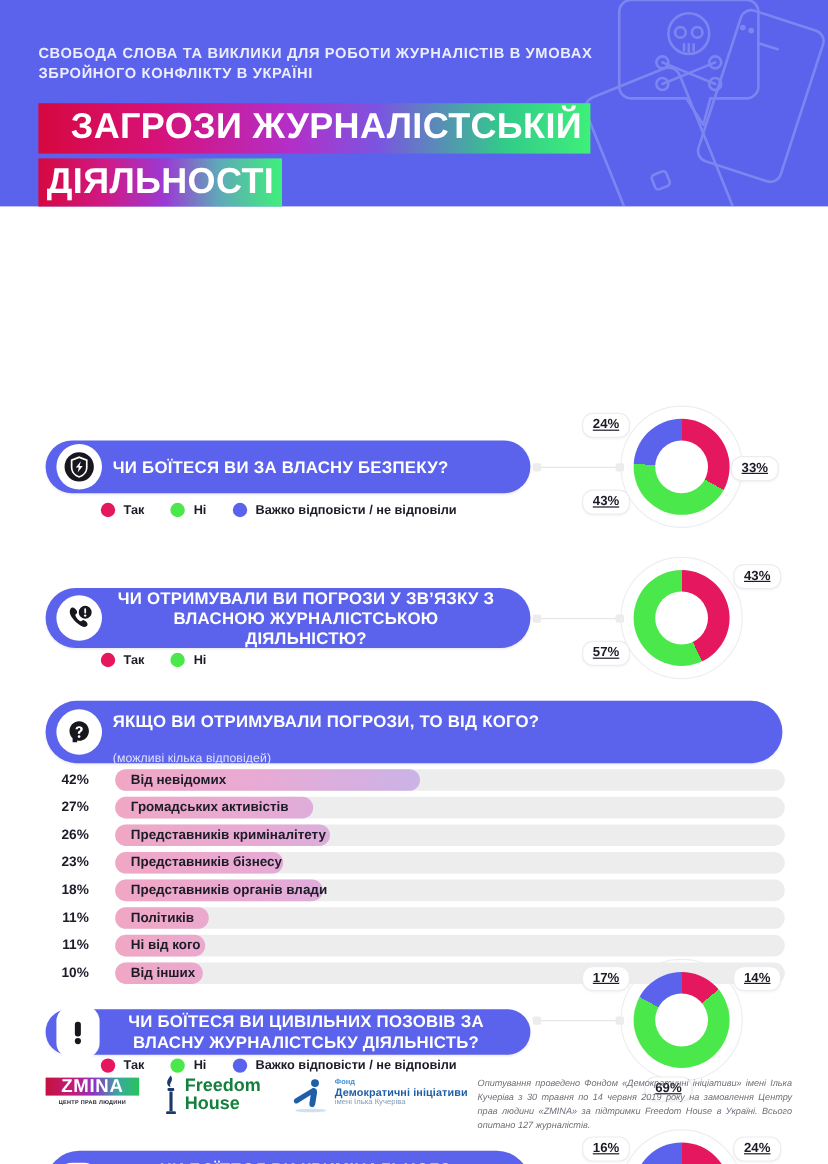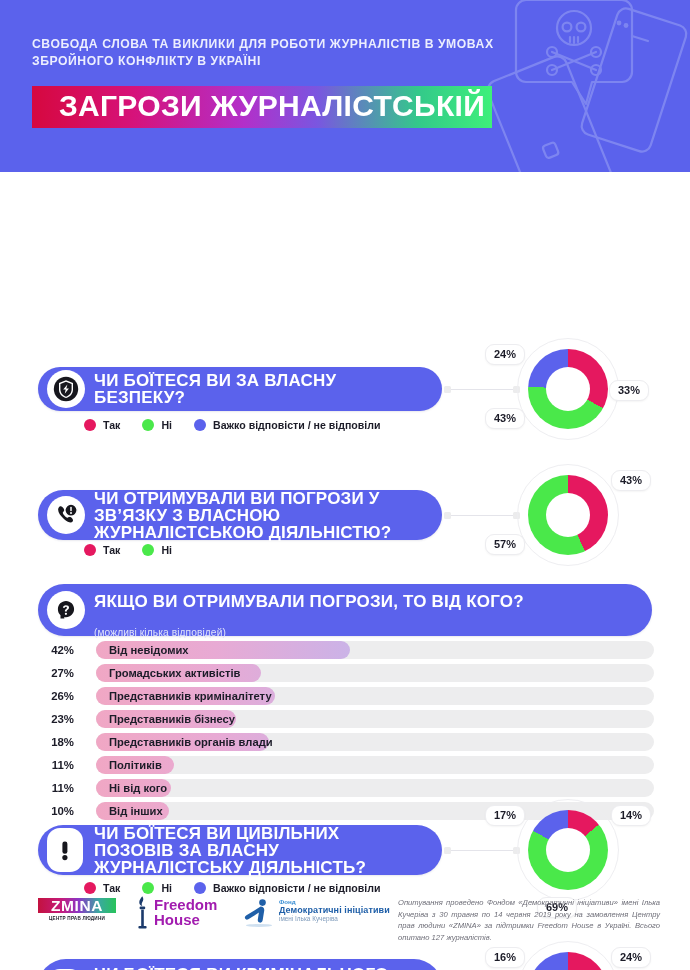--- a/index.html
+++ b/index.html
@@ -49,22 +49,22 @@
   }
   .pill .badge {
     position: absolute; left: 9px; top: 50%;
     transform: translateY(-50%);
     width: 38px; height: 38px;
     background: #ffffff; border-radius: 50%;
     display: flex; align-items: center; justify-content: center;
   }
   .pill .badge.rect { border-radius: 13px; height: 44px; width: 36px; }
   .qtext {
-    color: #ffffff; font-size: 17px; font-weight: 700;
-    line-height: 17px; letter-spacing: .2px;
+    color: #ffffff; font-size: 14px; font-weight: 700;
+    line-height: 17px; letter-spacing: .2px; text-align: center;
   }
   .qsub {
     color: #dfe2fb; font-size: 10.2px; font-weight: 400;
     line-height: 13px; margin-top: 16px; letter-spacing: .1px;
   }
 
   .legend {
     position: absolute; left: 84px;
     display: flex; align-items: center; gap: 22px;
   }
@@ -91,20 +91,21 @@
     position: absolute; border-radius: 50%; background: #ffffff;
     left: 50%; top: 50%; transform: translate(-50%,-50%);
   }
   .tag {
     position: absolute;
     background: #ffffff; border: 1px solid #ededf0;
     border-radius: 9px; padding: 3px 8px 4px 8px;
     font-size: 11px; font-weight: 700; color: #1c1c28;
     white-space: nowrap;
     box-shadow: 0 1px 2px rgba(0,0,0,.045);
+    text-decoration: underline;
   }
 
   
   .bars { position: absolute; left: 38px; top: 468px; width: 616px; }
   .bar-row { position: relative; height: 20px; margin-bottom: 3px; display: flex; align-items: center; gap: 13px; }
   .bar-pct {
     width: 36px; text-align: right; font-size: 11.4px; font-weight: 700;
     color: #1c1c28; margin-right: 9px; flex: none;
   }
   .bar-track {
@@ -127,21 +128,21 @@
   .logo-zmina { position: absolute; left: 38px; top: 13px; width: 78px; }
   .zm-box {
     width: 78px; height: 15px;
     background: linear-gradient(90deg,#c3123f 0%,#c41b7c 30%,#8b36c6 52%,#3aa9a0 78%,#27c35a 100%);
     display: flex; align-items: center; justify-content: center;
   }
   .zm-box span { color:#fff; font-size: 15.5px; font-weight: 700; letter-spacing: .6px; }
   .zm-sub { font-size: 4.6px; font-weight: 700; color:#1c1c28; text-align: center; margin-top: 2.5px; letter-spacing: .25px; }
 
   .logo-fh { position: absolute; left: 135px; top: 10px; display: flex; align-items: center; gap: 4px; }
-  .fh-text { font-size: 15px; font-weight: 700; color: #a21caf; line-height: 15.5px; }
+  .fh-text { font-size: 15px; font-weight: 700; color: #15803d; line-height: 15.5px; }
 
   .logo-df { position: absolute; left: 243px; top: 13px; display: flex; align-items: flex-start; gap: 6px; }
   .df-t1 { font-size: 6.2px; color: #3b8fd4; font-weight: 600; }
   .df-t2 { font-size: 9px; color: #1f5fa8; font-weight: 700; letter-spacing:.1px; }
   .df-t3 { font-size: 6.4px; color: #7f9bbb; font-weight: 500; }
 
   .method {
     position: absolute; left: 398px; top: 12px; width: 262px;
     font-size: 7.6px; line-height: 11.6px; color: #6e6e78;
     text-align: justify; font-weight: 500; font-style: italic;
@@ -171,20 +172,21 @@
           <circle cx="66" cy="60" r="5"></circle>
             <circle cx="66" cy="78" r="5"></circle>
           <circle cx="110" cy="60" r="5"></circle>
             <circle cx="110" cy="78" r="5"></circle>
         </g>
       </svg>
     </div>
     <div class="kicker">СВОБОДА СЛОВА ТА ВИКЛИКИ ДЛЯ РОБОТИ ЖУРНАЛІСТІВ В УМОВАХ ЗБРОЙНОГО КОНФЛІКТУ В УКРАЇНІ</div>
     <div class="title-wrap">
       <div class="title-line tl1">ЗАГРОЗИ ЖУРНАЛІСТСЬКІЙ</div><br>
+      <div class="title-line tl2">ДІЯЛЬНОСТІ</div>
     </div>
   </div>
 
   <div class="section">
     <div class="pill" style="top:195px;height:44px;width:404px;">
       <div class="badge">
         <svg width="26" height="26" viewBox="0 0 26 26">
           <circle cx="13" cy="13" r="12.2" fill="#17171d"></circle>
           <path d="M13 4.2 L20 7 v6.2c0 4.6-3 7.6-7 8.9-4-1.3-7-4.3-7-8.9V7z" fill="#fff"></path>
           <path d="M13 5.8 L18.6 8 v5.3c0 3.8-2.4 6.3-5.6 7.4-3.2-1.1-5.6-3.6-5.6-7.4V8z" fill="#17171d"></path>
@@ -329,21 +331,21 @@
         <div class="bar-pct">10%</div>
         <div class="bar-track">
           <div class="bar-fill" style="width:13%"></div>
           <div class="bar-label">Від інших</div>
         </div>
       </div>
     </div>
   </div>
 
   <div class="section">
-    <div class="pill" style="top:653px;height:50px;width:404px;">
+    <div class="pill" style="top:669px;height:38px;width:404px;">
       <div class="badge rect">
         <svg width="22" height="26" viewBox="0 0 22 26">
           <rect x="8.4" y="4.5" width="5" height="12.2" rx="2.3" fill="#17171d"></rect>
           <circle cx="10.9" cy="20.6" r="2.6" fill="#17171d"></circle>
         </svg>
       </div>
       <div class="qtext">ЧИ БОЇТЕСЯ ВИ ЦИВІЛЬНИХ ПОЗОВІВ ЗА ВЛАСНУ ЖУРНАЛІСТСЬКУ ДІЯЛЬНІСТЬ?</div>
     </div>
     <div class="legend" style="top:710px;">
       <div class="item">

